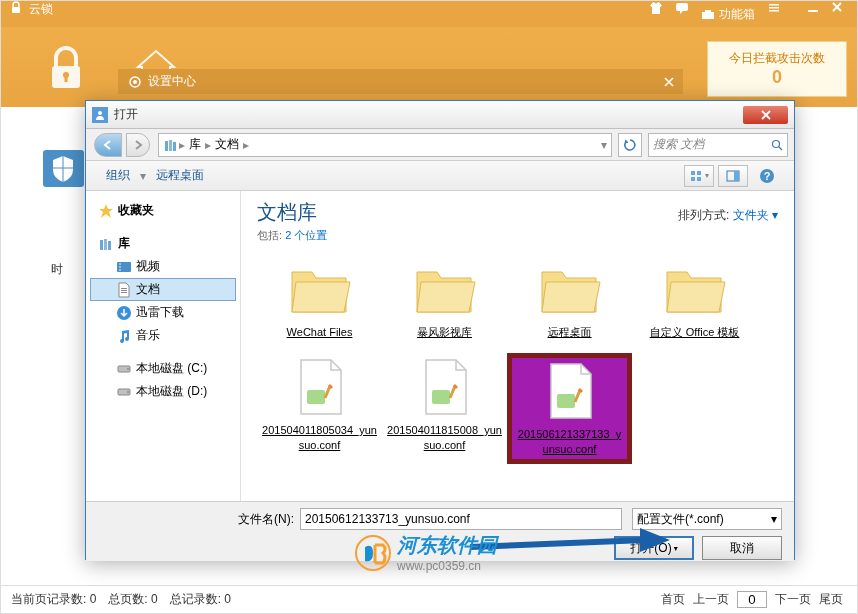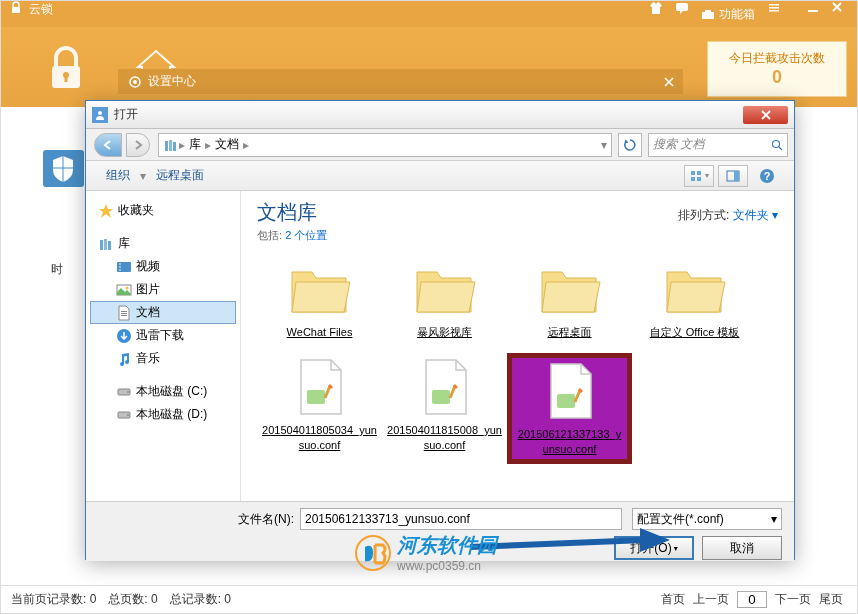--- a/index.html
+++ b/index.html
@@ -44,21 +44,21 @@
 .fd-nav .search-box { width: 140px; height: 24px; border: 1px solid #b8b8b8; background: #fff; margin-left: 6px; display: flex; align-items: center; padding: 0 4px; font-size: 12px; color: #888; }
 
 .fd-toolbar { height: 30px; background: linear-gradient(#f8f8f8,#ececec); border-bottom: 1px solid #d0d0d0; display: flex; align-items: center; padding: 0 10px; font-size: 12px; }
 .fd-toolbar .tb-btn { color: #1a5490; padding: 4px 10px; cursor: pointer; }
 .fd-toolbar .spacer { flex: 1; }
 .fd-toolbar .view-btn { width: 30px; height: 22px; border: 1px solid #c0c0c0; background: linear-gradient(#fff,#e8e8e8); margin: 0 2px; cursor: pointer; display: flex; align-items: center; justify-content: center; }
 
 .fd-body { display: flex; height: 310px; }
 .fd-sidebar { width: 155px; background: #fff; border-right: 1px solid #e0e0e0; padding: 8px 4px; font-size: 12px; overflow: hidden; }
 .fd-sidebar .sb-item { padding: 3px 4px 3px 20px; display: flex; align-items: center; cursor: pointer; position: relative; }
-.fd-sidebar .sb-item.lvl0 { padding-left: 8px; font-weight: normal; }
+.fd-sidebar .sb-item.lvl0 { padding-left: 8px; font-weight: bold; }
 .fd-sidebar .sb-item.lvl1 { padding-left: 26px; }
 .fd-sidebar .sb-item.selected { background: #cde6f7; border: 1px solid #7da2ce; padding: 2px 3px 2px 25px; }
 .fd-sidebar .sb-item .sicon { width: 16px; height: 16px; margin-right: 4px; display: inline-flex; align-items: center; justify-content: center; }
 .fd-sidebar .sb-sep { height: 10px; }
 
 .fd-content { flex: 1; background: #fff; padding: 8px 16px; overflow: hidden; }
 .fd-content .lib-header { display: flex; align-items: baseline; }
 .fd-content .lib-title { font-size: 20px; color: #1a5490; }
 .fd-content .lib-sub { font-size: 11px; color: #666; margin-top: 2px; }
 .fd-content .lib-sub a { color: #0066cc; }
@@ -311,30 +311,20 @@
         <span class="sicon">
             <svg width="16" height="16" viewBox="0 0 16 16">
               <rect x="1" y="3" width="14" height="10" fill="#4a8fc7" rx="1"></rect>
               <circle cx="4" cy="5" r="0.8" fill="#fff"></circle>
               <circle cx="4" cy="8" r="0.8" fill="#fff"></circle>
               <circle cx="4" cy="11" r="0.8" fill="#fff"></circle>
             </svg>
           </span>
         <span>视频</span>
       </div>
-      <div class="sb-item lvl1">
-        <span class="sicon">
-            <svg width="16" height="16" viewBox="0 0 16 16">
-              <rect x="1" y="3" width="14" height="10" fill="#fff" stroke="#888"></rect>
-              <path d="M1 10 L5 6 L9 10 L11 8 L15 12 L15 13 L1 13 Z" fill="#6aba6a"></path>
-              <circle cx="11" cy="6" r="1.5" fill="#f6c040"></circle>
-            </svg>
-          </span>
-        <span>图片</span>
-      </div>
       <div class="sb-item lvl1 selected">
         <span class="sicon">
             <svg width="16" height="16" viewBox="0 0 16 16">
               <path d="M3 1 L10 1 L13 4 L13 15 L3 15 Z" fill="#fff" stroke="#888"></path>
               <rect x="5" y="6" width="6" height="1" fill="#888"></rect>
               <rect x="5" y="8" width="6" height="1" fill="#888"></rect>
               <rect x="5" y="10" width="6" height="1" fill="#888"></rect>
             </svg>
           </span>
         <span>文档</span>

